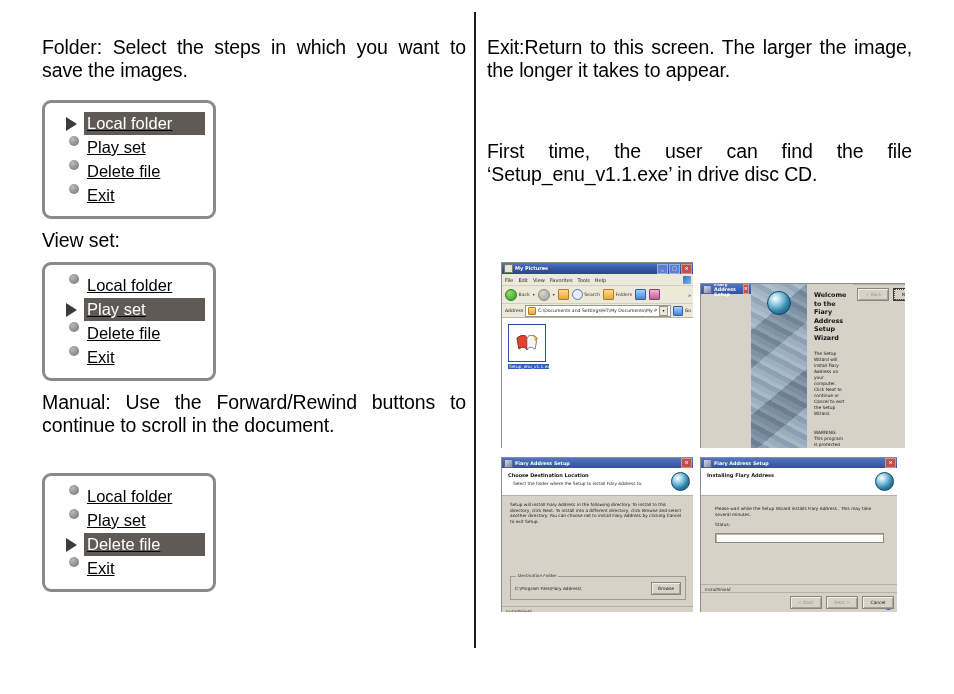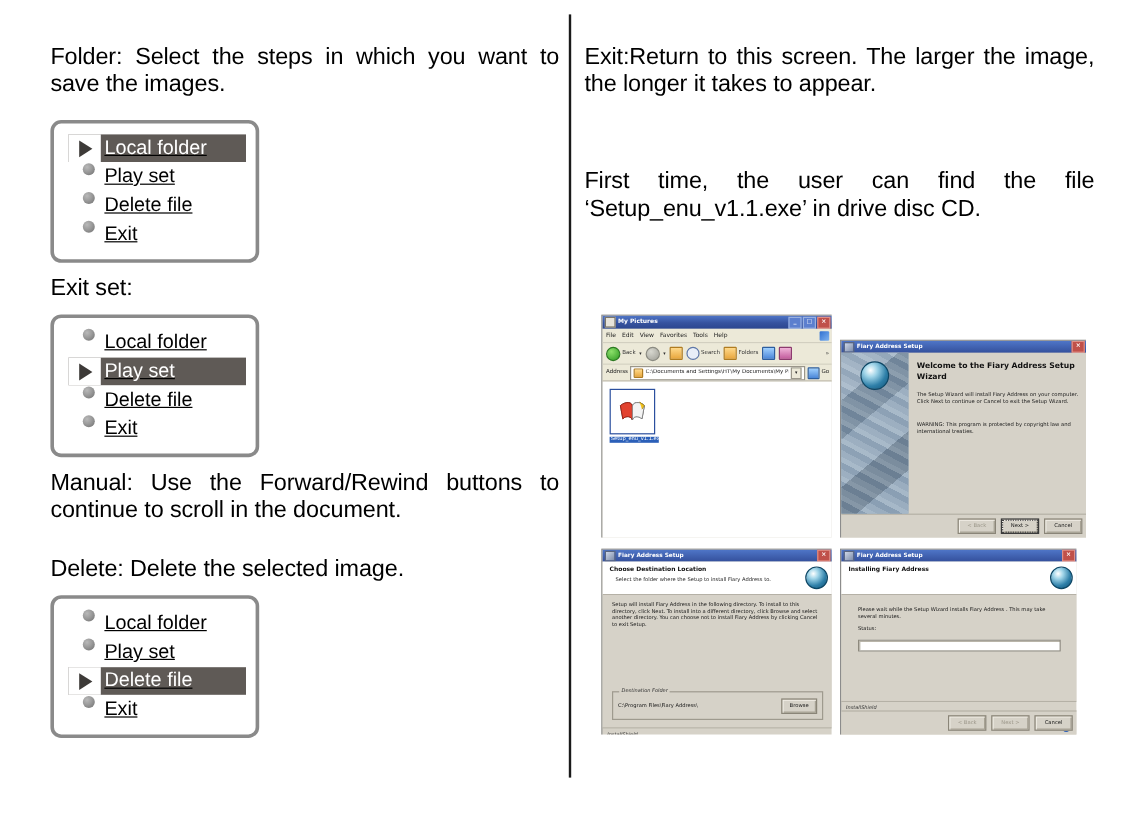--- a/index.html
+++ b/index.html
@@ -469,21 +469,21 @@
       <div class="menu-row">
         <span class="marker">
             <span class="bullet"></span>
           </span>
         <span class="label">Exit</span>
       </div>
     </div>
 
     <div class="gap-sm"></div>
 
-    <p class="body-text">Exit set:</p>
+    <p class="body-text">View set:</p>
 
     <div class="gap-sm"></div>
 
     <div class="menu-box">
       <div class="menu-row">
         <span class="marker">
             <span class="bullet"></span>
           </span>
         <span class="label">Local folder</span>
       </div>
@@ -506,21 +506,20 @@
         <span class="label">Exit</span>
       </div>
     </div>
 
     <div class="gap-sm"></div>
 
     <p class="body-text justify">Manual: Use the Forward/Rewind buttons to continue to scroll in the document.</p>
 
     <div class="gap-lg"></div>
 
-    <p class="body-text">Delete: Delete the selected image.</p>
 
     <div class="gap-sm"></div>
 
     <div class="menu-box">
       <div class="menu-row">
         <span class="marker">
             <span class="bullet"></span>
           </span>
         <span class="label">Local folder</span>
       </div>
@@ -627,21 +626,21 @@
                   <path d="M19 3 L23 6 L21 9" fill="#f3c21a" stroke="#a08010" stroke-width="0.6"></path>
                 </svg>
               </div>
               <div class="file-label">Setup_enu_v1.1.exe</div>
             </div>
           </div>
         </div>
       </div>
 
       <div class="shot" style="width:205px;height:165px;margin-top:21px">
-        <div class="win" style="width:205px;height:165px;display:flex;flex-direction:column">
+        <div class="win" style="width:205px;height:165px;display:flex;flex-direction:row">
           <div class="msi-title">
             <span class="sq-ico"></span>
             <span class="t">Fiary Address Setup</span>
             <span class="tb-btn close">×</span>
           </div>
           <div class="msi-welcome-body">
             <div class="msi-banner">
               <span class="globe"></span>
             </div>
             <div class="msi-welcome-main">

